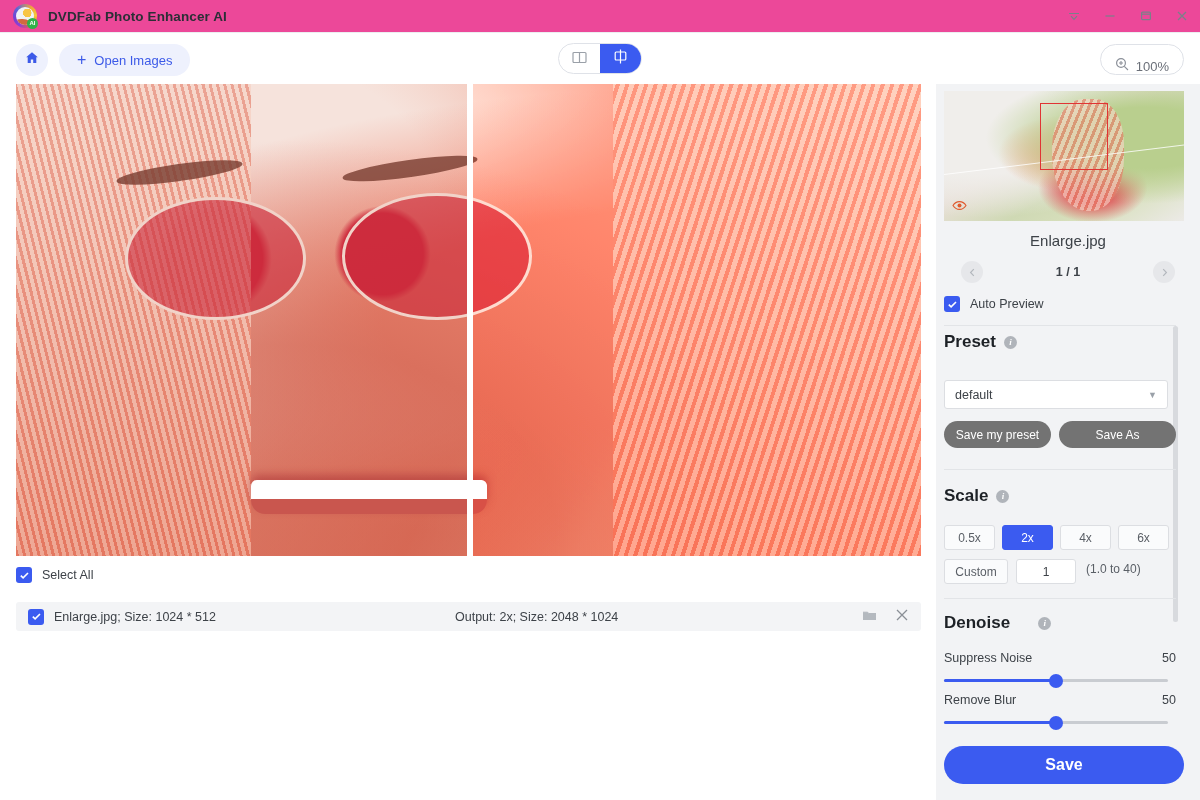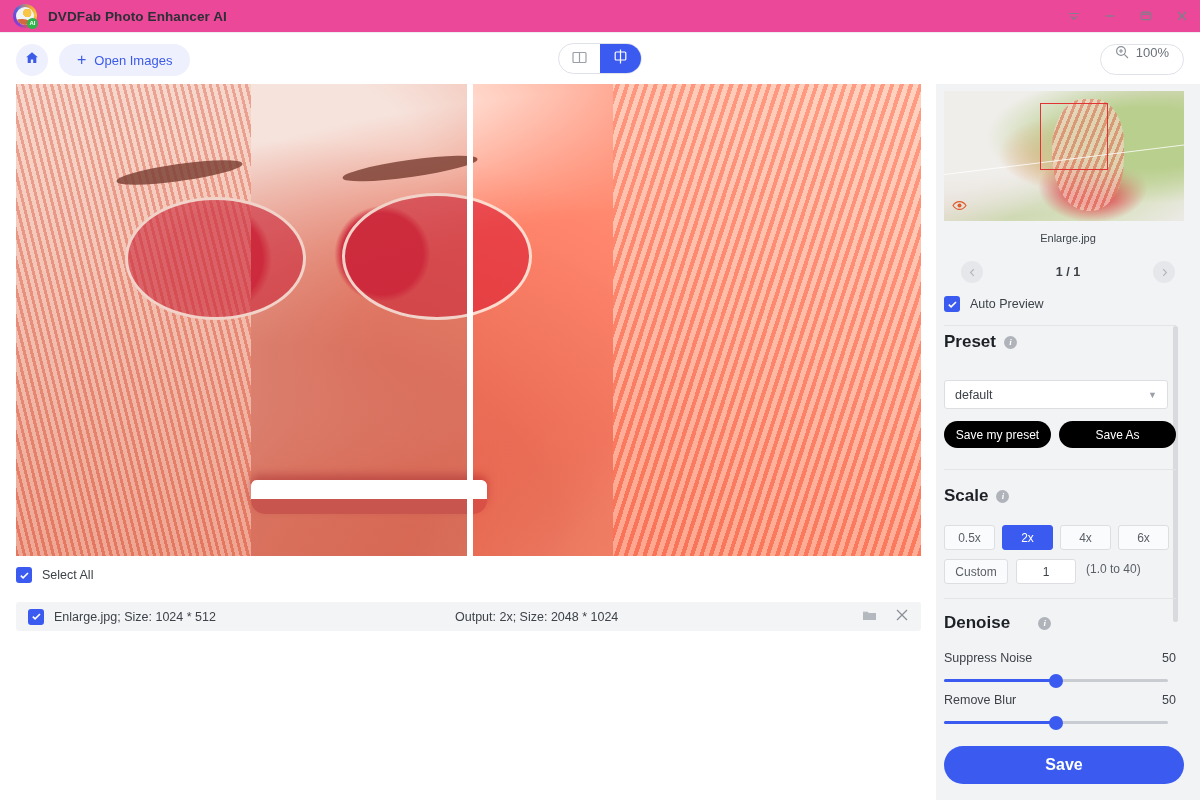--- a/index.html
+++ b/index.html
@@ -64,21 +64,21 @@
     border:1px solid #dfe2e8; border-radius:16px; display:flex; overflow:hidden; background:#fff;
   }
   .vt {
     flex:1; display:flex; align-items:center; justify-content:center; color:#8b9099;
   }
   .vt.active { background:#3b5bf0; color:#fff; }
 
   .zoom-ctl {
     position:absolute; right:16px; top:44px; height:31px; padding:0 14px;
     border:1px solid #dfe2e8; border-radius:16px;
-    display:flex; align-items:flex-start; gap:7px; color:#6b7079; font-size:13px; background:#fff;
+    display:flex; align-items:flex-end; gap:7px; color:#6b7079; font-size:13px; background:#fff;
   }
 
   
   .preview {
     position:absolute; left:16px; top:84px; width:905px; height:472px;
     overflow:hidden; background:#fff; display:flex;
   }
   .pane { height:472px; position:relative; overflow:hidden; }
   .pane-left { width:451px; }
   .pane-gap { width:6px; background:#fff; }
@@ -180,21 +180,21 @@
     position:absolute; left:-6%; top:52%; width:114%; height:1px;
     background:rgba(255,255,255,.8); transform:rotate(-7deg);
   }
   .sel-rect {
     position:absolute; left:96px; top:12px; width:68px; height:67px;
     border:1.6px solid #e03434;
   }
   .thumb-eye { position:absolute; left:8px; bottom:6px; color:#e05a2e; }
   .thumb-name {
     position:absolute; left:0; top:148px; width:264px; text-align:center;
-    font-size:11px; color:#3d4248;
+    font-size:15px; color:#3d4248;
   }
   .pager {
     position:absolute; left:0; top:176px; width:264px; height:24px;
     display:flex; align-items:center; justify-content:center;
   }
   .pager-btn {
     position:absolute; width:22px; height:22px; border-radius:50%;
     background:#e6e7ea; color:#b3b7bd;
     display:flex; align-items:center; justify-content:center;
   }
@@ -218,21 +218,21 @@
     font-size:9px; font-weight:bold; font-style:italic;
     display:flex; align-items:center; justify-content:center; font-family:"Liberation Serif", serif;
   }
   .select-box {
     position:absolute; left:8px; width:224px; height:29px; background:#fff;
     border:1px solid #dcdee2; border-radius:3px;
     display:flex; align-items:center; padding:0 10px; font-size:12.5px; color:#3d4248;
   }
   .caret { margin-left:auto; color:#9aa0a8; font-size:9px; }
   .btn-blue {
-    position:absolute; height:27px; background:#000000; color:#fff;
+    position:absolute; height:27px; background:#737373; color:#fff;
     border-radius:14px; font-size:12px;
     display:flex; align-items:center; justify-content:center;
   }
   .chip {
     position:absolute; height:25px; border:1px solid #dcdee2; border-radius:3px;
     background:#fafbfc; color:#5a5f66; font-size:12px;
     display:flex; align-items:center; justify-content:center;
   }
   .chip.active { background:#3b5bf0; color:#fff; border-color:#3b5bf0; }
   .num-input {

